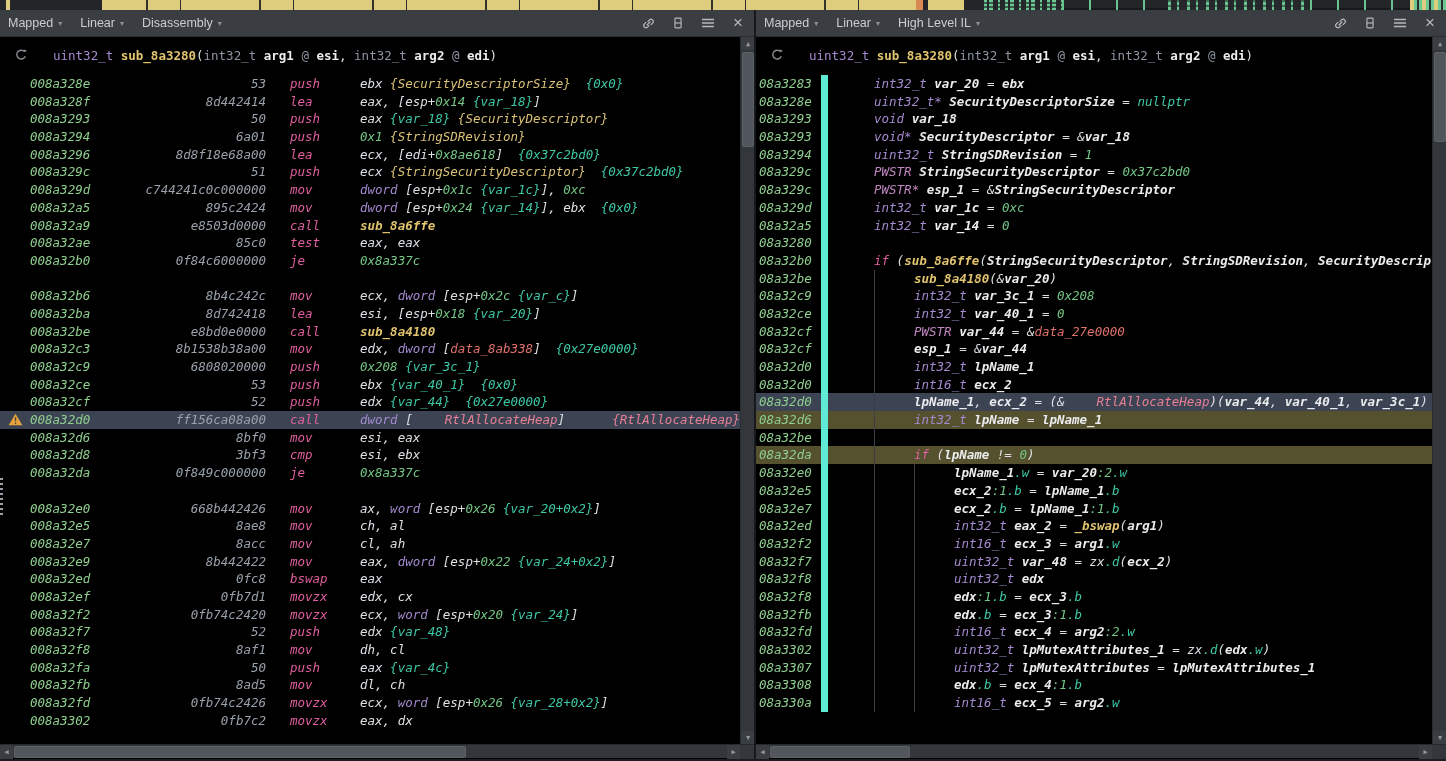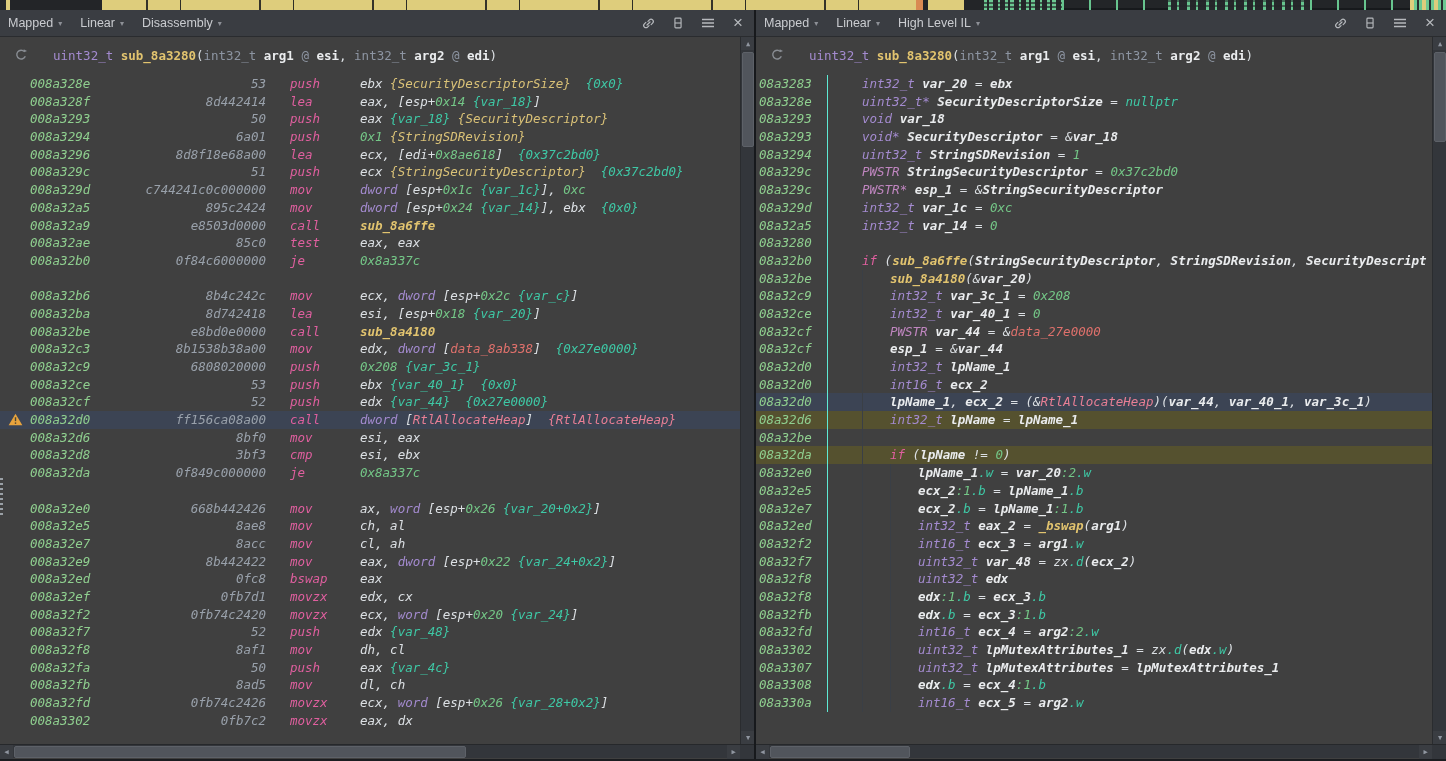--- a/index.html
+++ b/index.html
@@ -19,21 +19,21 @@
   .fm-speckle-med { background:
       repeating-linear-gradient(0deg, rgba(35,37,40,0) 0 3px, rgba(35,37,40,.55) 3px 5px),
       repeating-linear-gradient(90deg,#67c48e 0 3px,#26282b 3px 9px,#67c48e 9px 11px,#26282b 11px 19px); }
   .fm-speckle-sparse { background:repeating-linear-gradient(90deg,#67c48e 0 2px,rgba(35,37,40,0) 2px 27px); }
   .fm-mixed { background:repeating-linear-gradient(90deg,#decd7c 0 4px,#6cc892 4px 7px,#2a2c2f 7px 9px,#6cc892 9px 12px); }
   #fm-handle { position:absolute; left:768px; top:11px; width:26px; height:3px;
       background:repeating-linear-gradient(90deg,#6d7177 0 2px,transparent 2px 4px); }
 
   
   #workspace { display:flex; width:1446px; height:749px; }
-  .pane { position:relative; height:749px; background:#404040; overflow:hidden; }
+  .pane { position:relative; height:749px; background:#000000; overflow:hidden; }
   #pane-left { width:754px; }
   #pane-right { width:692px; border-left:2px solid #17191c; }
 
   .pane-header { height:27px; background:#3a3d42; border-bottom:1px solid #2a2c2f;
       display:flex; align-items:center; padding:0 8px;
       font-family:"Liberation Sans", sans-serif; font-size:12.5px; color:#caccd0; }
   .dropdown { display:flex; align-items:center; margin-right:18px; cursor:default; }
   .dropdown .caret { color:#8d9096; font-size:8px; margin-left:5px; }
   .header-icons { margin-left:auto; display:flex; align-items:center; gap:14px; }
   .hicon { width:16px; height:16px; display:flex; align-items:center; justify-content:center; color:#b6b9bd; }
@@ -51,41 +51,41 @@
   .hl-olive { background:#55512f; }
 
   
   .gutter { width:30px; flex:0 0 auto; display:flex; align-items:center; justify-content:center; }
   .col-addr { width:78px; flex:0 0 auto; }
   .col-bytes { width:158px; flex:0 0 auto; }
   .col-mnem { width:70px; flex:0 0 auto;margin-left:24px; }
   .col-ops { flex:1; overflow:hidden; }
 
   
-  .col-addr2 { width:72px; flex:0 0 auto; padding-left:3px; border-right:1px solid #5eead4; }
-  .col-content { flex:1; overflow:hidden; display:flex; padding-left:6px; }
+  .col-addr2 { width:72px; flex:0 0 auto; padding-left:3px; border-right:7px solid #5eead4; }
+  .col-content { flex:1; overflow:hidden; display:flex; padding-left:6px;gap:12px; }
   .ind { width:28px; flex:0 0 auto; }
   .guide { width:28px; flex:0 0 auto; border-left:1px solid #3a3f46; }
   .ctext { white-space:pre; }
 
   
   .tok { white-space:pre; }
   .a { color:#8fcf8f; }
   .b { color:#99a1ab;text-align:right; }
   .m { color:#e05f9f; }
   .r { color:#dce0e4; }
   .v { color:#eaecee; font-weight:bold; }
   .n { color:#74c787; }
   .t { color:#3ec9a6; }
   .y { color:#d9c177; }
   .f { color:#e2c46f; font-weight:bold; }
   .p { color:#a48bd0; }
   .q { color:#c086c0; }
   .d { color:#e0716c;margin-top:8px; }
-  .i { color:#e87f95; }
+  .i { color:#e87f95;margin-left:32px; }
   .g { color:#8d95a2; }
 
   
   .vscroll { position:absolute; top:0; right:0; width:14px; height:707px; background:#33363b; border-left:1px solid #2a2c2f; }
   .vscroll .btn { position:absolute; left:0; width:14px; height:13px; color:#9096a0; font-size:7px;
       display:flex; align-items:center; justify-content:center; background:#3a3d42; }
   .vscroll .btn.up { top:0; } .vscroll .btn.down { bottom:0; }
   .vthumb { position:absolute; left:1px; width:12px; background:#51555c; border:1px solid #5d6168; border-radius:2px; }
   .hscroll { position:relative; height:14px; background:#33363b; border-top:1px solid #26282b; }
   .hscroll .btn { position:absolute; top:0; width:13px; height:14px; color:#9096a0; font-size:7px;

